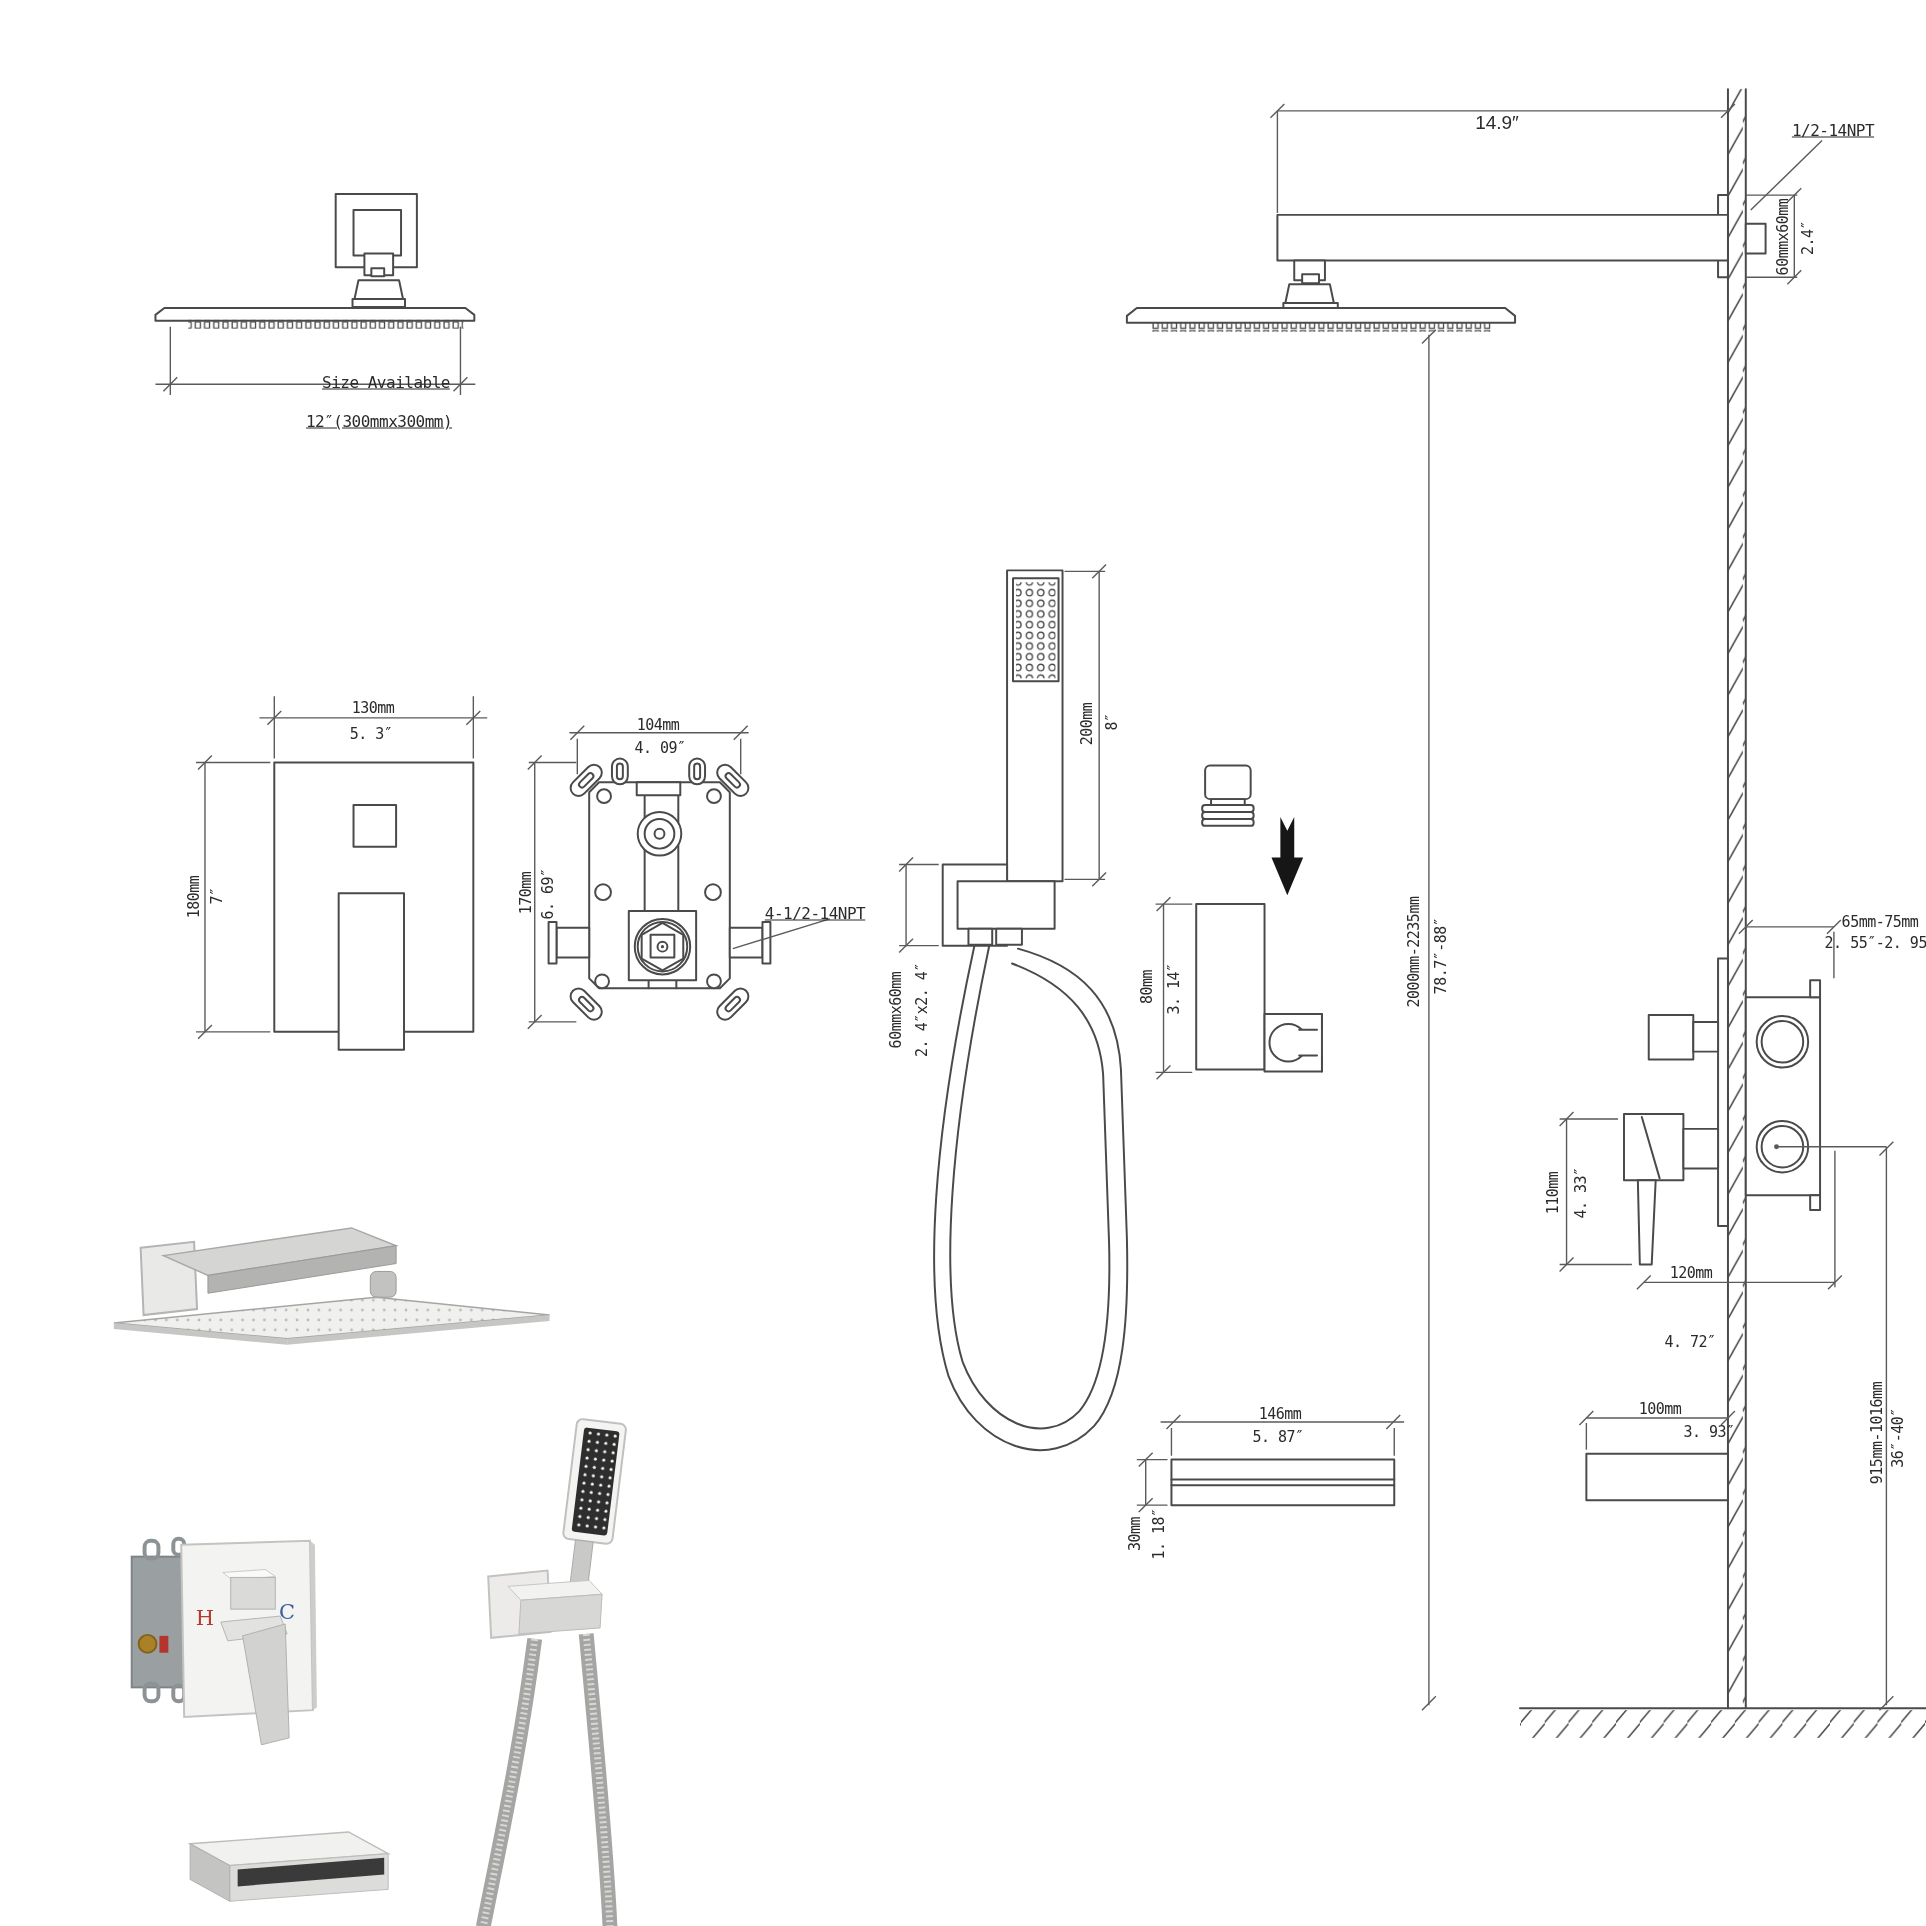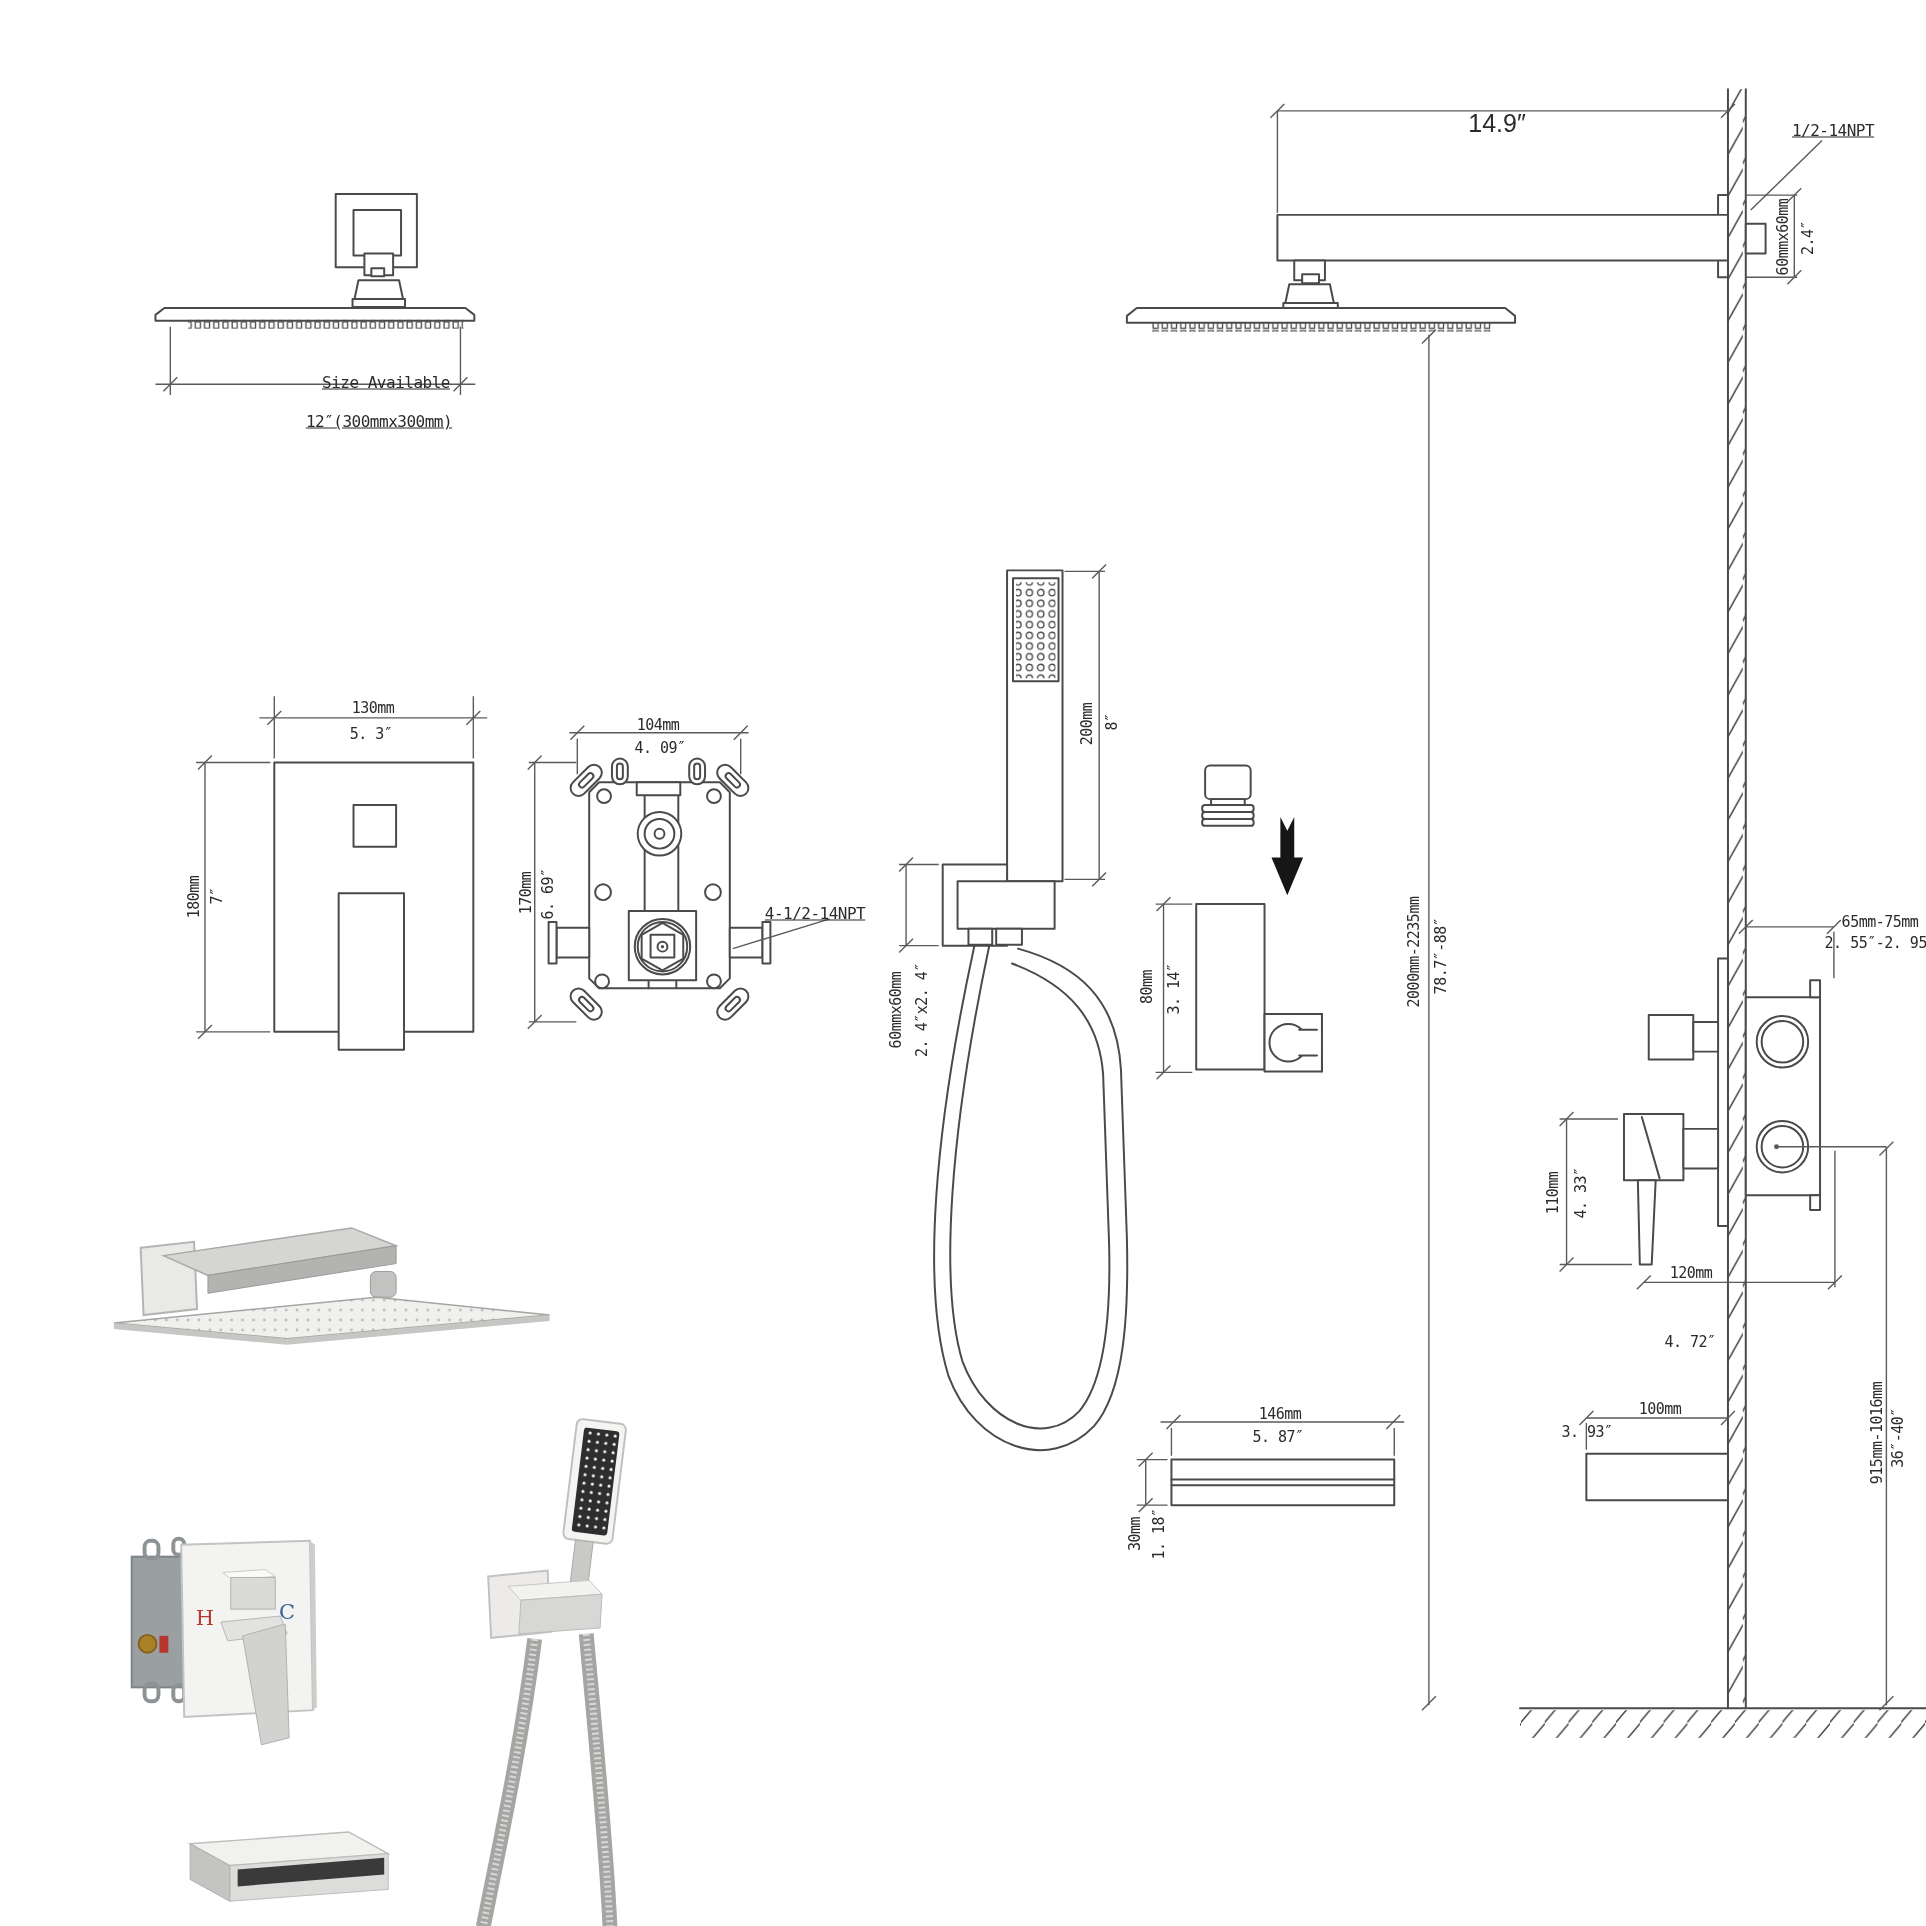--- a/index.html
+++ b/index.html
@@ -5,21 +5,21 @@
   html,body{margin:0;padding:0;background:#fff;}
   body{width:1927px;height:1927px;position:relative;font-family:"DejaVu Sans Mono",monospace;}
   #stage{position:absolute;left:0;top:0;width:1927px;height:1927px;}
   svg{position:absolute;left:0;top:0;}
   .ol{fill:none;stroke:#4a4a4a;stroke-width:2;stroke-linejoin:round;stroke-linecap:round;}
   .olw{fill:#fff;stroke:#4a4a4a;stroke-width:2;stroke-linejoin:round;}
   .dl{fill:none;stroke:#5a5a5a;stroke-width:1.4;}
   .tk{stroke:#5a5a5a;stroke-width:1.4;fill:none;}
   .lbl{position:absolute;font-size:15px;letter-spacing:-0.5px;color:#2b2b2b;white-space:nowrap;transform:translate(-50%,-50%);}
   .lbl.v{transform:translate(-50%,-50%) rotate(-90deg);}
-  .lbl.sans{font-family:"Liberation Sans",sans-serif;font-size:25px;letter-spacing:0;}
+  .lbl.sans{font-family:"Liberation Sans",sans-serif;font-size:19px;letter-spacing:0;}
   .lbl.big{font-size:16px;text-decoration:underline;}
   .hc{position:absolute;font-family:"DejaVu Serif",serif;font-size:21px;transform:translate(-50%,-50%);}
 </style>
 </head>
 <body>
 
 <div id="stage">
 <svg width="1927" height="1927" viewBox="0 0 1946 1946">
   <defs>
     <pattern id="hatchW" width="20" height="42" patternUnits="userSpaceOnUse">
@@ -374,21 +374,21 @@
   <div class="lbl v" style="left:1147px;top:987px">80mm</div>
   <div class="lbl v" style="left:1174px;top:989px">3. 14″</div>
 
   <div class="lbl" style="left:1880px;top:922px">65mm-75mm</div>
   <div class="lbl" style="left:1880px;top:943px">2. 55″-2. 95″</div>
   <div class="lbl v" style="left:1553px;top:1193px">110mm</div>
   <div class="lbl v" style="left:1581px;top:1193px">4. 33″</div>
   <div class="lbl" style="left:1691px;top:1273px">120mm</div>
   <div class="lbl" style="left:1690px;top:1342px">4. 72″</div>
   <div class="lbl" style="left:1660px;top:1409px">100mm</div>
-  <div class="lbl" style="left:1587px;top:1432px">3. 93″</div>
+  <div class="lbl" style="left:1709px;top:1432px">3. 93″</div>
   <div class="lbl v" style="left:1877px;top:1433px">915mm-1016mm</div>
   <div class="lbl v" style="left:1898px;top:1438px">36″-40″</div>
 
   <div class="lbl" style="left:1280px;top:1414px">146mm</div>
   <div class="lbl" style="left:1278px;top:1437px">5. 87″</div>
   <div class="lbl v" style="left:1135px;top:1534px">30mm</div>
   <div class="lbl v" style="left:1159px;top:1534px">1. 18″</div>
 
   <div class="hc" style="left:205px;top:1618px;color:#b23a2e">H</div>
   <div class="hc" style="left:287px;top:1612px;color:#3c5f9e">C</div>

